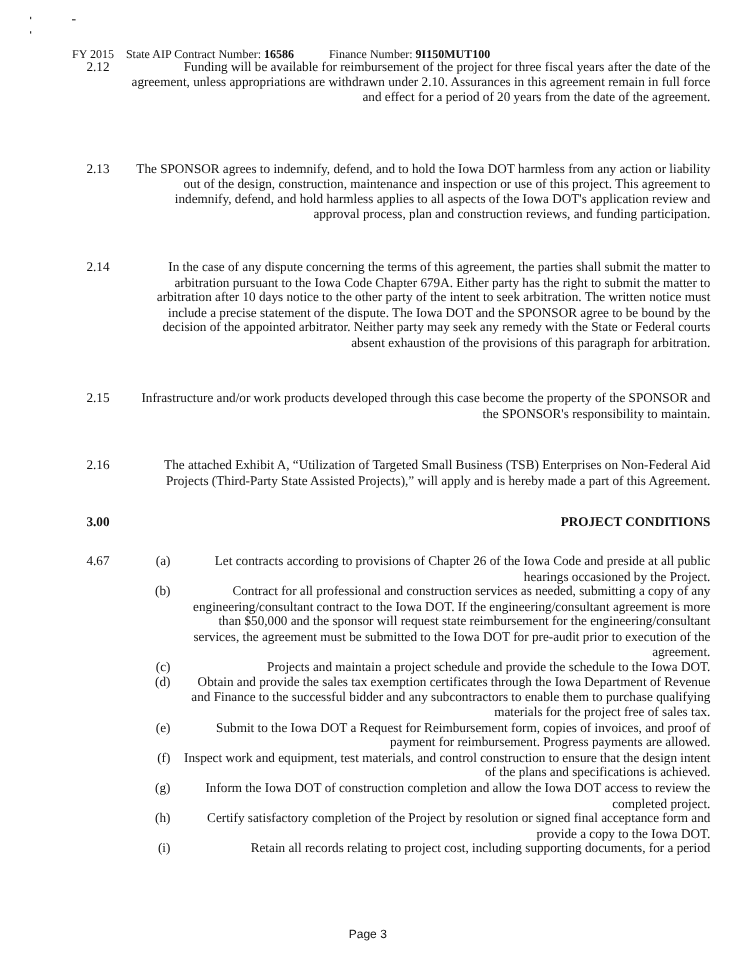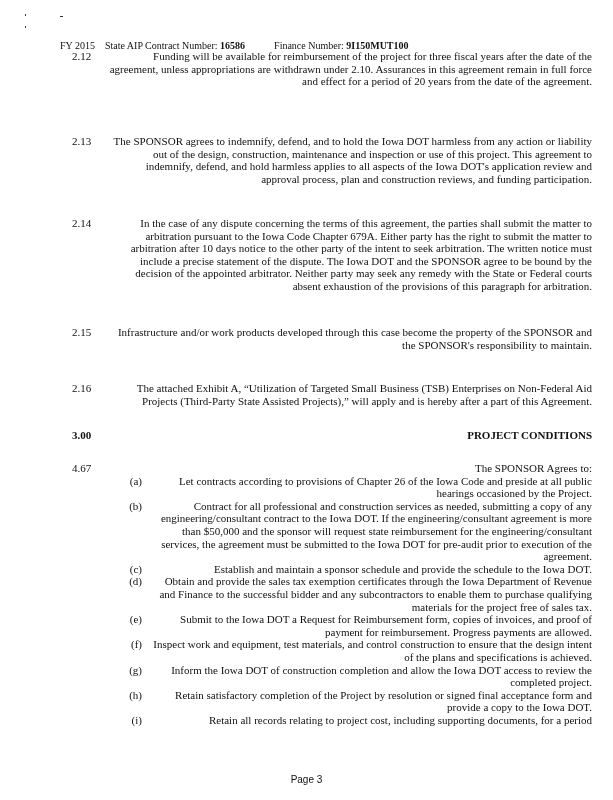--- a/index.html
+++ b/index.html
@@ -65,63 +65,62 @@
   <div class="sec-body">In the case of any dispute concerning the terms of this agreement, the parties shall submit the matter to arbitration pursuant to the Iowa Code Chapter 679A.  Either party has the right to submit the matter to arbitration after 10 days notice to the other party of the intent to seek arbitration.  The written notice must include a precise statement of the dispute.  The Iowa DOT and the SPONSOR agree to be bound by the decision of the appointed arbitrator.  Neither party may seek any remedy with the State or Federal courts absent exhaustion of the provisions of this paragraph for arbitration.</div>
 </div>
 
 <div class="section" style="top:326px;">
   <div class="sec-num">2.15</div>
   <div class="sec-body">Infrastructure and/or work products developed through this case become the property of the SPONSOR and the SPONSOR's responsibility to maintain.</div>
 </div>
 
 <div class="section" style="top:365px;margin-top:17px;">
   <div class="sec-num">2.16</div>
-  <div class="sec-body">The attached Exhibit A, “Utilization of Targeted Small Business (TSB) Enterprises on Non-Federal Aid Projects (Third-Party State Assisted Projects),” will apply and is hereby after a part of this Agreement.</div>
+  <div class="sec-body">The attached Exhibit A, “Utilization of Targeted Small Business (TSB) Enterprises on Non-Federal Aid Projects (Third-Party State Assisted Projects),” will apply and is hereby made a part of this Agreement.</div>
 </div>
 
 <div class="section heading" style="top:429px;">
   <div class="sec-num">3.00</div>
   <div class="sec-body">PROJECT CONDITIONS</div>
 </div>
 
 <div class="section" style="top:462px;">
   <div class="sec-num">4.67</div>
   <div class="sec-body">
-    <div>The SPONSOR Agrees to:</div>
     <div class="item">
       <div class="item-letter">(a)</div>
       <div class="item-text">Let contracts according to provisions of Chapter 26 of the Iowa Code and preside at all public hearings occasioned by the Project.</div>
     </div>
     <div class="item">
       <div class="item-letter">(b)</div>
       <div class="item-text">Contract for all professional and construction services as needed, submitting a copy of any engineering/consultant contract to the Iowa DOT.   If the engineering/consultant agreement is more than $50,000 and the sponsor will request state reimbursement for the engineering/consultant services, the agreement must be submitted to the Iowa DOT for pre-audit prior to execution of the agreement.</div>
     </div>
     <div class="item">
       <div class="item-letter">(c)</div>
-      <div class="item-text">Establish and maintain a sponsor schedule and provide the schedule to the Iowa DOT.</div>
+      <div class="item-text">Projects and maintain a project schedule and provide the schedule to the Iowa DOT.</div>
     </div>
     <div class="item">
       <div class="item-letter">(d)</div>
       <div class="item-text">Obtain and provide the sales tax exemption certificates through the Iowa Department of Revenue and Finance to the successful bidder and any subcontractors to enable them to purchase qualifying materials for the project free of sales tax.</div>
     </div>
     <div class="item">
       <div class="item-letter">(e)</div>
       <div class="item-text">Submit to the Iowa DOT a Request for Reimbursement form, copies of invoices, and proof of payment for reimbursement.  Progress payments are allowed.</div>
     </div>
     <div class="item">
       <div class="item-letter">(f)</div>
       <div class="item-text">Inspect work and equipment, test materials, and control construction to ensure that the design intent of the plans and specifications is achieved.</div>
     </div>
     <div class="item">
       <div class="item-letter">(g)</div>
       <div class="item-text">Inform the Iowa DOT of construction completion and allow the Iowa DOT access to review the completed project.</div>
     </div>
     <div class="item">
       <div class="item-letter">(h)</div>
-      <div class="item-text">Retain satisfactory completion of the Project by resolution or signed final acceptance form and provide a copy to the Iowa DOT.</div>
+      <div class="item-text">Certify satisfactory completion of the Project by resolution or signed final acceptance form and provide a copy to the Iowa DOT.</div>
     </div>
     <div class="item">
       <div class="item-letter">(i)</div>
       <div class="item-text">Retain all records relating to project cost, including supporting documents, for a period</div>
     </div>
   </div>
 </div>
 
 <div class="footer">Page 3</div>
 

